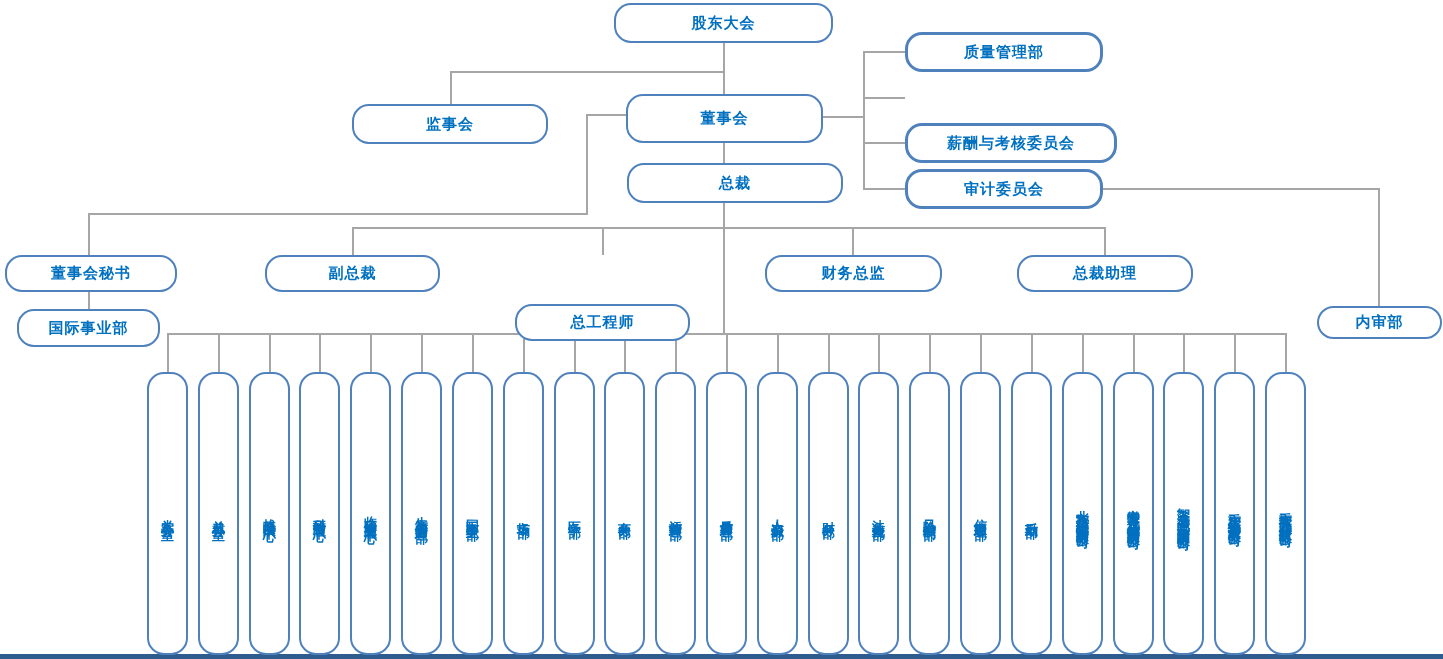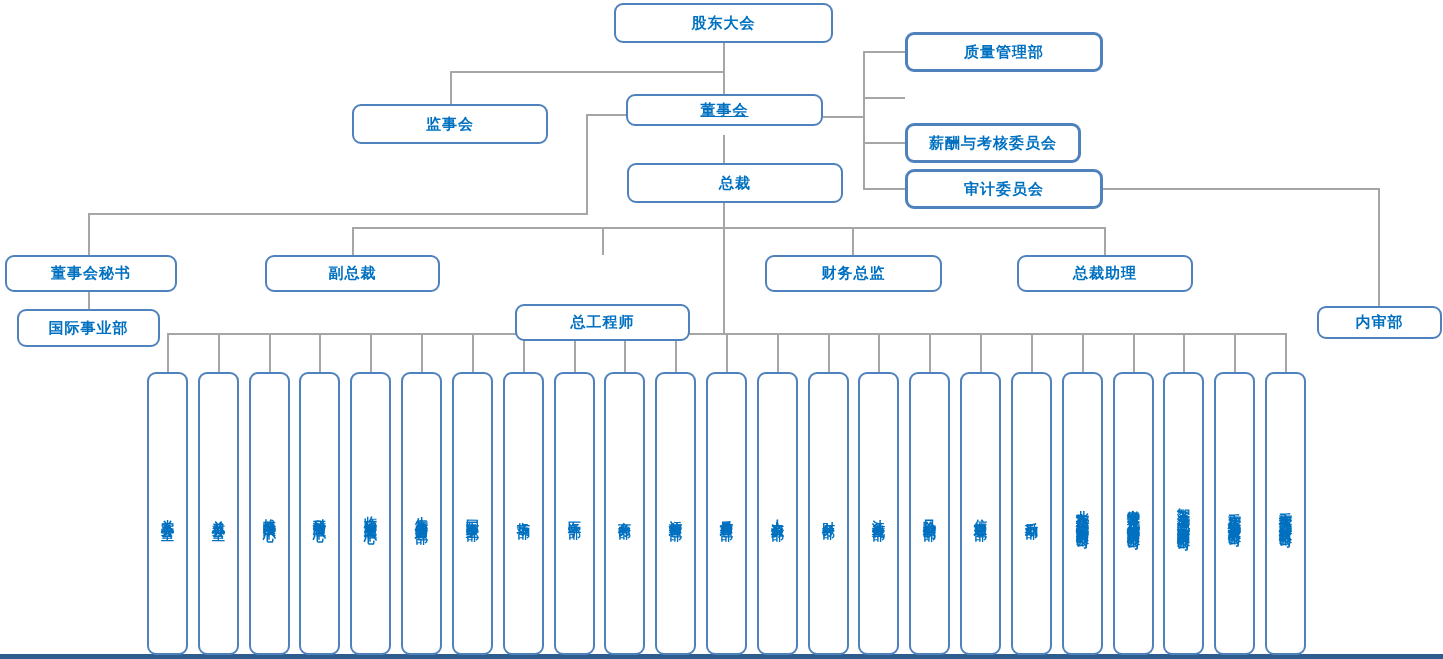--- a/index.html
+++ b/index.html
@@ -8,21 +8,21 @@
     width: 1443px;
     height: 659px;
     background: #ffffff;
     overflow: hidden;
     font-family: "DejaVu Sans", "Liberation Sans", sans-serif;
   }
   .node {
     position: absolute;
     box-sizing: border-box;
     border: 2px solid #4F81BD;
-    border-radius: 9px;
+    border-radius: 17px;
     color: #0070C0;
     font-weight: bold;
     display: flex;
     align-items: center;
     justify-content: center;
     text-align: center;
     background: #ffffff;
     z-index: 2;
   }
   .node.h { font-size: 15px; letter-spacing: 1px; }
@@ -48,24 +48,24 @@
     z-index: 0;
   }
 </style>
 </head>
 <body>
 
 <div id="stage">
   <div id="accent-bar"></div>
 <div class="node h" style="left: 614px; top: 3px; width: 219px; height: 40px;">股东大会</div>
     <div class="node h" style="left: 352px; top: 104px; width: 196px; height: 40px;">监事会</div>
-    <div class="node h" style="left: 626px; top: 94px; width: 197px; height: 32px; text-decoration: underline;">董事会</div>
+    <div class="node h" style="left: 626px; top: 94px; width: 197px; height: 49px;">董事会</div>
     <div class="node h" style="left: 627px; top: 163px; width: 216px; height: 40px;">总裁</div>
     <div class="node h thick" style="left: 905px; top: 32px; width: 198px; height: 40px;">质量管理部</div>
-    <div class="node h thick" style="left: 905px; top: 123px; width: 176px; height: 40px;">薪酬与考核委员会</div>
+    <div class="node h thick" style="left: 905px; top: 123px; width: 212px; height: 40px;">薪酬与考核委员会</div>
     <div class="node h thick" style="left: 905px; top: 169px; width: 198px; height: 40px;">审计委员会</div>
     <div class="node h" style="left: 5px; top: 255px; width: 172px; height: 37px;">董事会秘书</div>
     <div class="node h" style="left: 265px; top: 255px; width: 175px; height: 37px;">副总裁</div>
     <div class="node h" style="left: 515px; top: 264px; width: 175px; height: 37px; margin-top: 40px;">总工程师</div>
     <div class="node h" style="left: 765px; top: 255px; width: 177px; height: 37px;">财务总监</div>
     <div class="node h" style="left: 1017px; top: 255px; width: 176px; height: 37px;">总裁助理</div>
     <div class="node h" style="left: 17px; top: 309px; width: 143px; height: 38px;">国际事业部</div>
     <div class="node h" style="left: 1317px; top: 306px; width: 125px; height: 33px;">内审部</div>
     <div class="node v" style="left: 147px; top: 372px; width: 41px; height: 283px;">党委办公室</div>
     <div class="node v" style="left: 198px; top: 372px; width: 41px; height: 283px;">总裁办公室</div>

